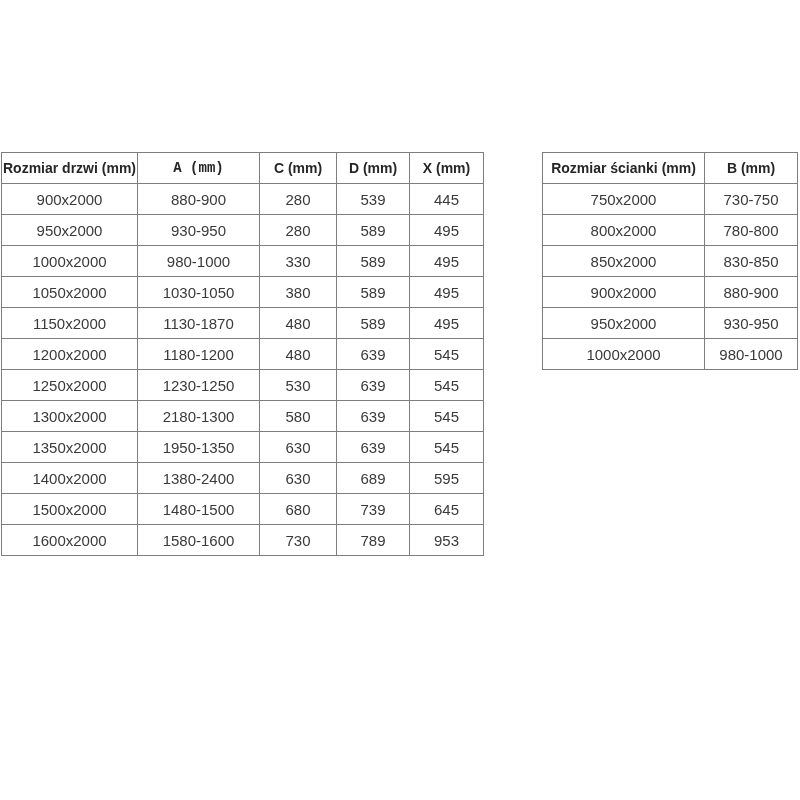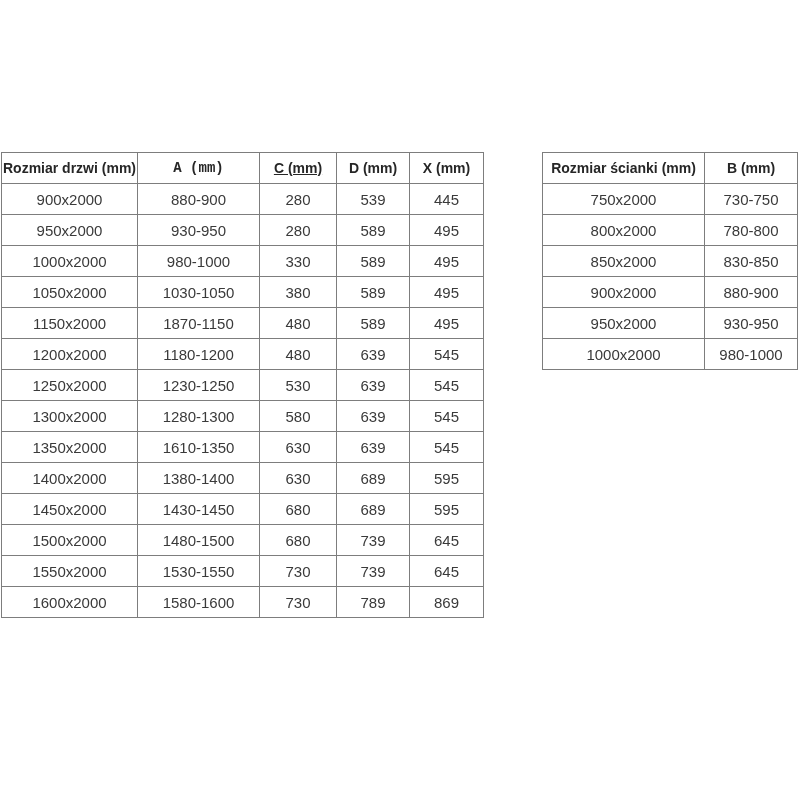--- a/index.html
+++ b/index.html
@@ -38,21 +38,21 @@
   }
   .spec-table td {
     font-size: 15px;
     font-weight: normal;
     color: #3a3a3a;
   }
   
   table.doors { left: 1px; top: 152px; width: 477px; }
   .doors th:nth-child(1) { width: 135px; }
   .doors th:nth-child(2) { width: 121px; font-family: Liberation Mono, monospace; }
-  .doors th:nth-child(3) { width: 76px; text-decoration: underline; }
+  .doors th:nth-child(3) { width: 76px; }
   .doors th:nth-child(4) { width: 72px; }
   .doors th:nth-child(5) { width: 73px; }
   
   table.walls { left: 542px; top: 152px; width: 253px; }
   .walls th:nth-child(1) { width: 161px; }
   .walls th:nth-child(2) { width: 92px; margin-left: 44px; }
 </style>
 </head>
 <body>
 
@@ -91,87 +91,73 @@
         </tr>
         <tr>
           <td>1050x2000</td>
           <td>1030-1050</td>
           <td>380</td>
           <td>589</td>
           <td>495</td>
         </tr>
         <tr>
           <td>1150x2000</td>
-          <td>1870-1150</td>
+          <td>1130-1870</td>
           <td>480</td>
           <td>589</td>
           <td>495</td>
         </tr>
         <tr>
           <td>1200x2000</td>
           <td>1180-1200</td>
           <td>480</td>
           <td>639</td>
           <td>545</td>
         </tr>
         <tr>
           <td>1250x2000</td>
           <td>1230-1250</td>
           <td>530</td>
           <td>639</td>
           <td>545</td>
         </tr>
         <tr>
           <td>1300x2000</td>
-          <td>1280-1300</td>
+          <td>2180-1300</td>
           <td>580</td>
           <td>639</td>
           <td>545</td>
         </tr>
         <tr>
           <td>1350x2000</td>
-          <td>1610-1350</td>
+          <td>1950-1350</td>
           <td>630</td>
           <td>639</td>
           <td>545</td>
         </tr>
         <tr>
           <td>1400x2000</td>
-          <td>1380-1400</td>
+          <td>1380-2400</td>
           <td>630</td>
-          <td>689</td>
-          <td>595</td>
-        </tr>
-        <tr>
-          <td>1450x2000</td>
-          <td>1430-1450</td>
-          <td>680</td>
           <td>689</td>
           <td>595</td>
         </tr>
         <tr>
           <td>1500x2000</td>
           <td>1480-1500</td>
           <td>680</td>
           <td>739</td>
           <td>645</td>
         </tr>
         <tr>
-          <td>1550x2000</td>
-          <td>1530-1550</td>
-          <td>730</td>
-          <td>739</td>
-          <td>645</td>
-        </tr>
-        <tr>
           <td>1600x2000</td>
           <td>1580-1600</td>
           <td>730</td>
           <td>789</td>
-          <td>869</td>
+          <td>953</td>
         </tr>
       </tbody>
     </table>
   <table class="spec-table walls">
       <thead>
         <tr>
           <th>Rozmiar ścianki (mm)</th>
           <th>B (mm)</th>
         </tr>
       </thead>

